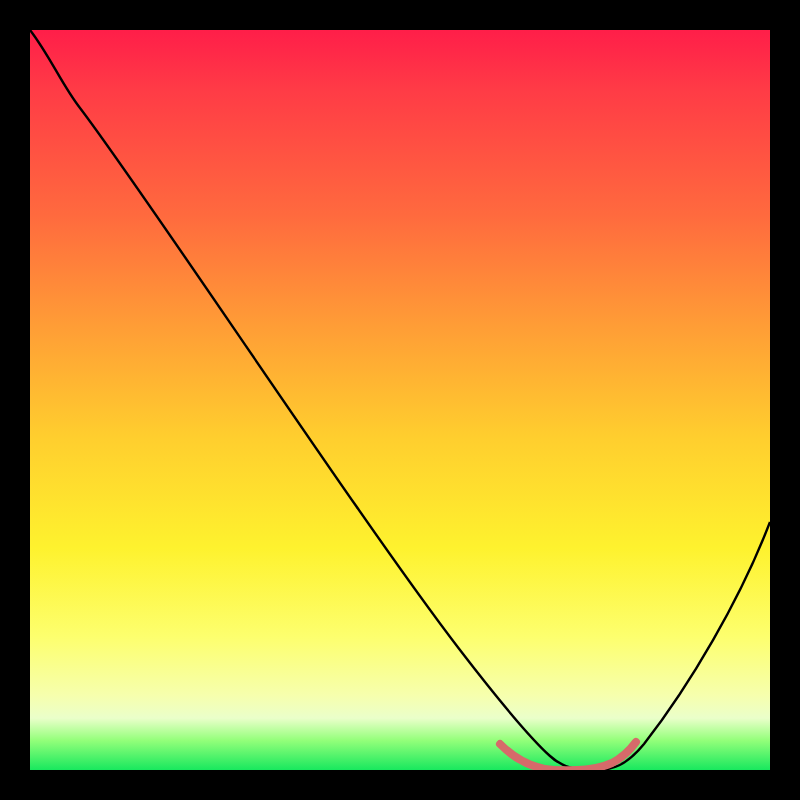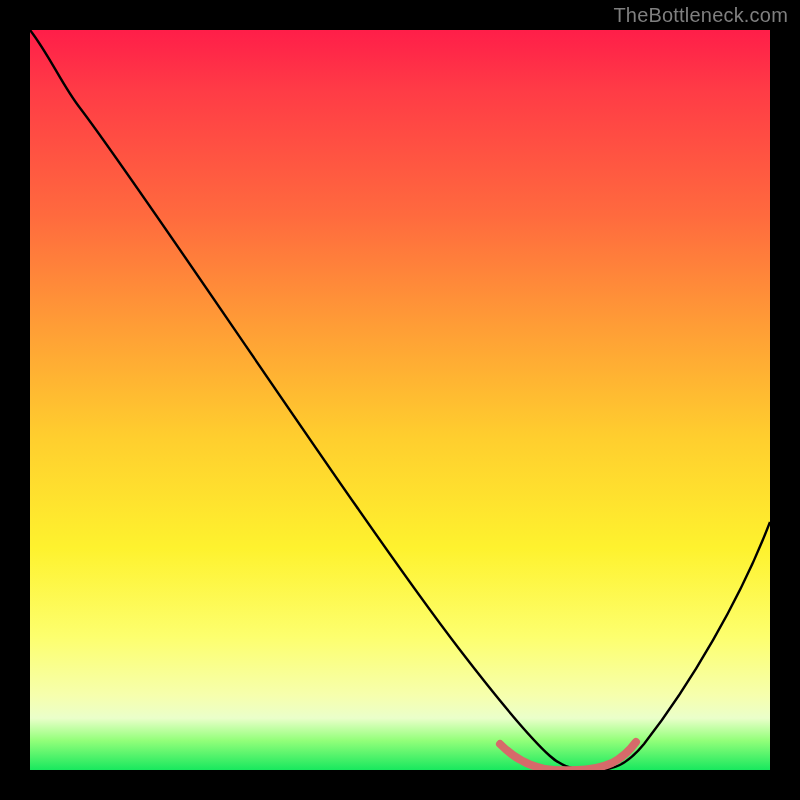--- a/index.html
+++ b/index.html
@@ -57,21 +57,20 @@
     height: 740px;
     z-index: 3;
     pointer-events: none;
   }
 </style>
 </head>
 <body>
 
 <div class="stage">
 
-  <div class="watermark">TheBottleneck.com</div>
 
   <div class="panel"></div>
 
   <svg class="curve" viewBox="0 0 740 740" preserveAspectRatio="none">
 
     <path d="M 0 0
              C 20 26, 32 55, 50 78
              C 120 170, 330 490, 430 620
              C 470 672, 498 706, 520 726
              C 534 739, 548 740, 566 740

